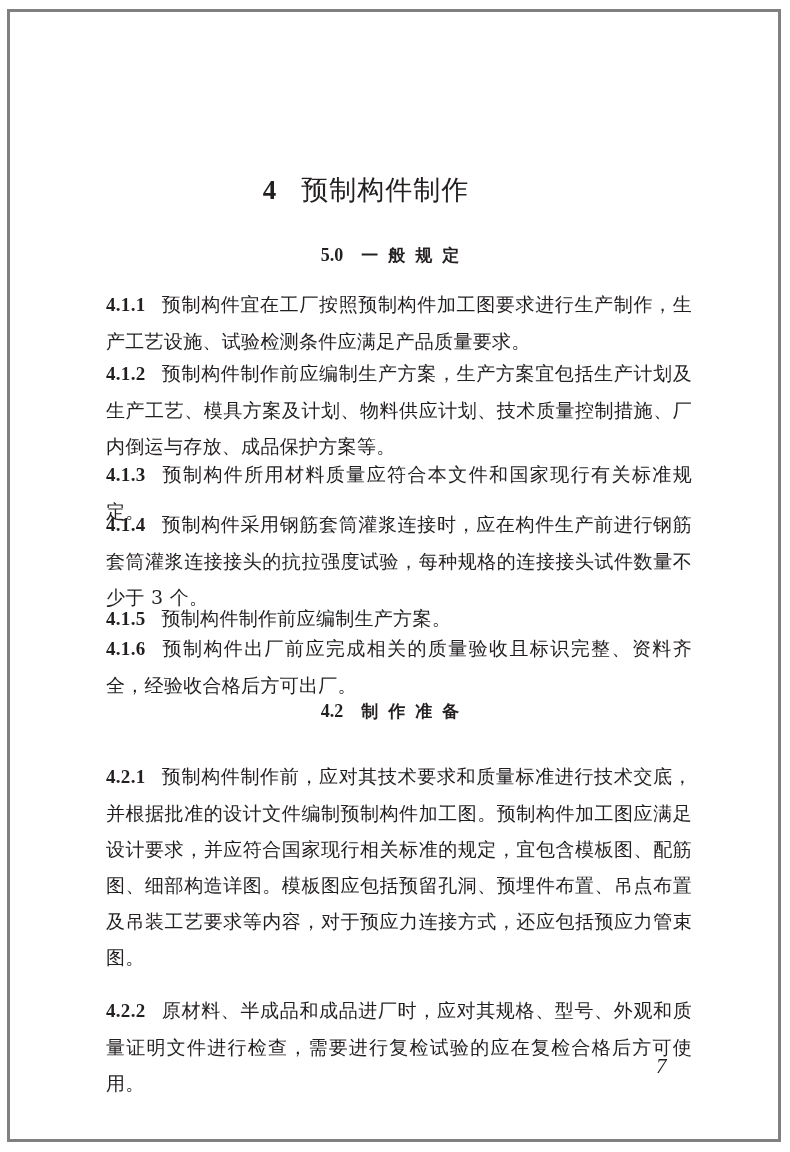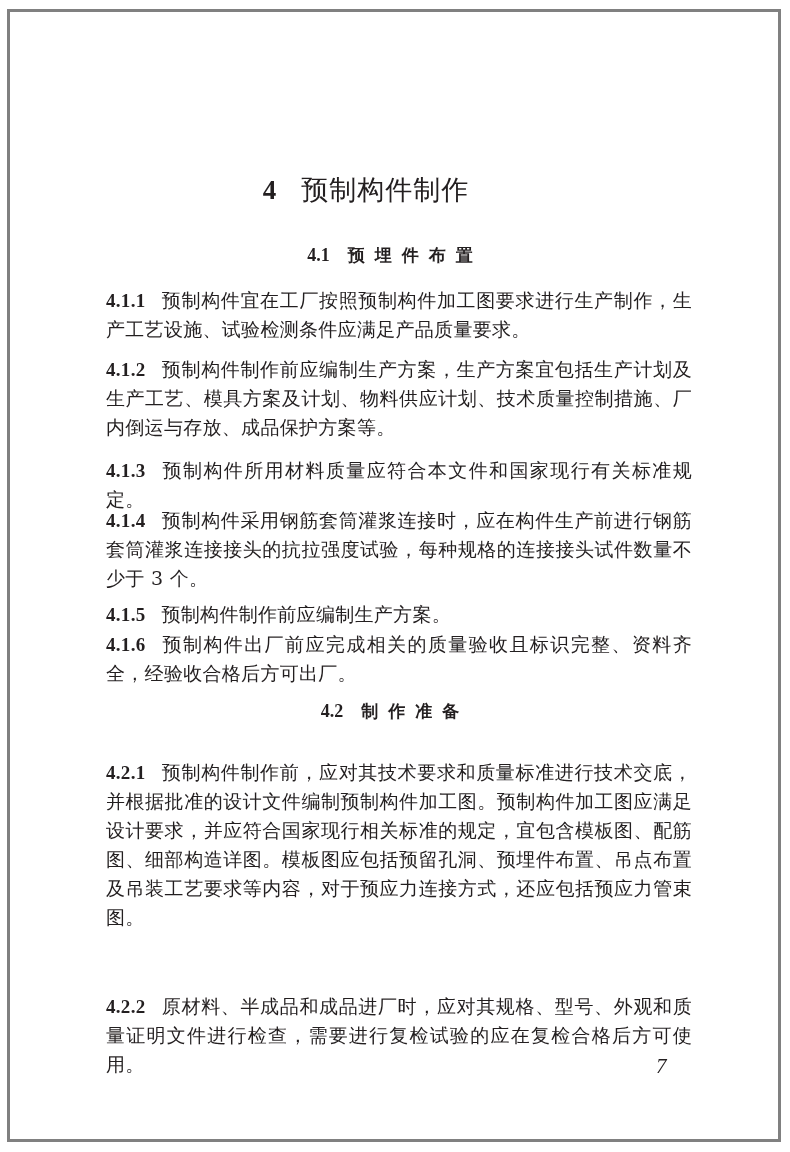--- a/index.html
+++ b/index.html
@@ -7,37 +7,37 @@
          font-family:"DejaVu Serif","Liberation Serif",serif; color:#231f20; }
   .frame { position:absolute; left:7px; top:9px; width:774px; height:1133px;
            border:3px solid #808080; box-sizing:border-box; }
   .chapter { position:absolute; left:0; width:732px; top:172px; text-align:center;
              font-size:27px; letter-spacing:1px; }
   .chapter .num { font-family:"Liberation Serif",serif; font-weight:bold; margin-right:24px; }
   .section { position:absolute; left:0; width:790px; text-align:center; font-size:18px;
              font-weight:bold; }
   .section .num { font-family:"Liberation Serif",serif; margin-right:18px; }
   .section .title { letter-spacing:10px; font-family:"DejaVu Sans",sans-serif; font-size:17px; }
-  .para { position:absolute; left:106px; width:586px; font-size:19px; line-height:29px;
+  .para { position:absolute; left:106px; width:586px; font-size:19px; line-height:36px;
           text-align:justify; letter-spacing:0.3px; }
   .para .clause { font-family:"Liberation Serif",serif; font-weight:bold; margin-right:16px; font-size:19px; }
   .page-num { position:absolute; left:656px; top:1054px; font-size:21px;
               font-family:"Liberation Serif",serif; font-style:italic; }
 </style>
 </head>
 <body>
 
 <div class="frame"></div>
 
 <div class="chapter">
   <span class="num">4</span><span>预制构件制作</span>
 </div>
 
 <div class="section" style="top:244px;">
-  <span class="num">4.1</span><span class="title">预埋件布置</span>
+  <span class="num">5.0</span><span class="title">一般规定</span>
 </div>
 
 <div class="para" style="top:286px;">
   <span class="clause">4.1.1</span><span>预制构件宜在工厂按照预制构件加工图要求进行生产制作，生产工艺设施、试验检测条件应满足产品质量要求。</span>
 </div>
 <div class="para" style="top:355px;">
   <span class="clause">4.1.2</span><span>预制构件制作前应编制生产方案，生产方案宜包括生产计划及生产工艺、模具方案及计划、物料供应计划、技术质量控制措施、厂内倒运与存放、成品保护方案等。</span>
 </div>
 <div class="para" style="top:456px;">
   <span class="clause">4.1.3</span><span>预制构件所用材料质量应符合本文件和国家现行有关标准规定。</span>

